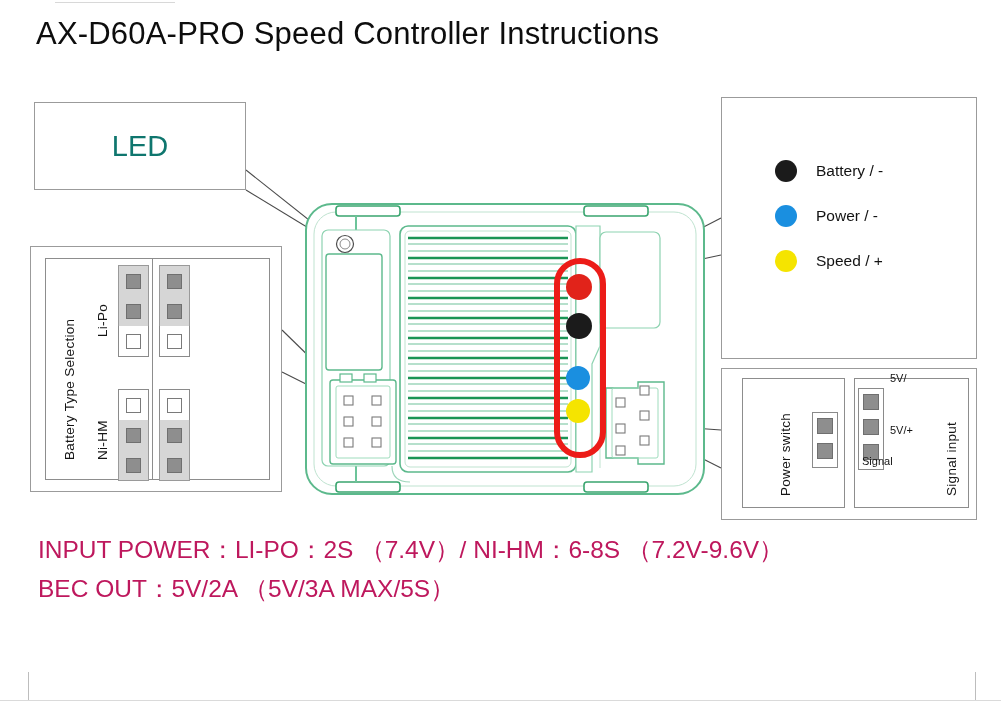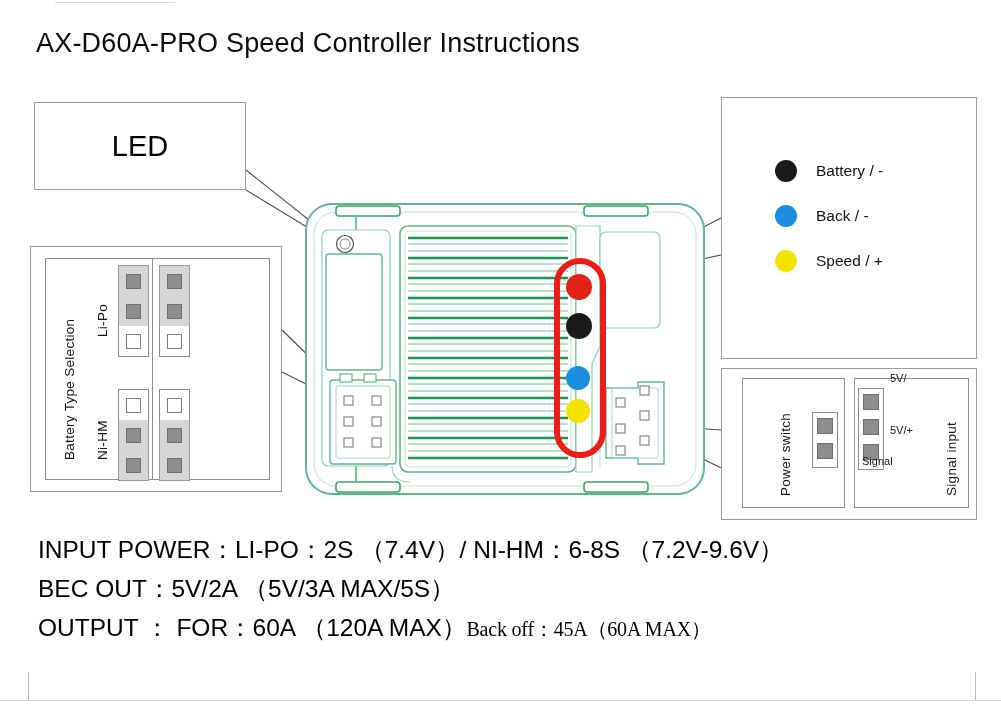--- a/index.html
+++ b/index.html
@@ -13,32 +13,32 @@
 
   
   .crop{position:absolute;background:transparent;border-color:#cfcfcf;}
   .crop-top{left:55px;top:2px;width:120px;height:0;border-top:1px solid #d8d8d8;}
   .crop-bl{left:28px;top:672px;width:30px;height:28px;border-left:1px solid #bdbdbd;border-bottom:1px solid #bdbdbd;}
   .crop-br{left:945px;top:672px;width:30px;height:28px;border-right:1px solid #bdbdbd;border-bottom:1px solid #bdbdbd;}
   .crop-baseline{left:0;top:700px;width:1001px;height:0;border-top:1px solid #dadada;}
 
   
   .title{
-    position:absolute;left:36px;top:28px;
-    font-size:27px;letter-spacing:.2px;white-space:nowrap;color:#0d0d0d;
+    position:absolute;left:36px;top:16px;
+    font-size:31px;letter-spacing:.2px;white-space:nowrap;color:#0d0d0d;
   }
 
   
   .box{position:absolute;border:1px solid #9b9b9b;background:#fff;box-sizing:border-box;}
   .inner-box{position:absolute;border:1px solid #8d8d8d;background:#fff;box-sizing:border-box;}
 
   
   .led-box{left:34px;top:102px;width:212px;height:88px;}
   .led-text{position:absolute;left:34px;top:102px;width:212px;height:88px;
-    display:flex;align-items:center;justify-content:center;font-size:29px;color:#000000;}
+    display:flex;align-items:center;justify-content:center;font-size:29px;color:#0f766e;}
 
   
   .legend-box{left:721px;top:97px;width:256px;height:262px;}
   .legend-list{position:absolute;left:775px;top:148px;width:200px;}
   .legend-row{display:flex;align-items:center;height:45px;}
   .legend-dot{width:22px;height:22px;border-radius:50%;flex:0 0 auto;}
   .legend-label{margin-left:19px;font-size:15.5px;color:#121212;white-space:nowrap;}
 
   
   .batt-box{left:30px;top:246px;width:252px;height:246px;}
@@ -75,21 +75,21 @@
 
   
   .hl{position:absolute;left:554px;top:258px;width:52px;height:200px;
       border:6px solid #ec1c18;border-radius:26px;box-sizing:border-box;background:transparent;}
 
   
   .leaders{position:absolute;left:0;top:0;width:1001px;height:714px;pointer-events:none;}
 
   
   .specs{position:absolute;left:38px;top:530px;width:930px;}
-  .spec-line{font-size:24.5px;color:#000000;white-space:nowrap;line-height:39px;}
+  .spec-line{font-size:24.5px;color:#be185d;white-space:nowrap;line-height:39px;}
   .spec-line .small{
     font-family:"Liberation Serif","DejaVu Serif",serif;
     font-size:20px;letter-spacing:-.2px;
   }
 </style>
 </head>
 <body>
 
 <div class="page">
 
@@ -228,21 +228,21 @@
   <div class="led-text">LED</div>
 
   <div class="box legend-box"></div>
   <div class="legend-list">
     <div class="legend-row">
       <span class="legend-dot" style="background:#1b1b1b"></span>
       <span class="legend-label">Battery / -</span>
     </div>
     <div class="legend-row">
       <span class="legend-dot" style="background:#1a8fe0"></span>
-      <span class="legend-label">Back / -</span>
+      <span class="legend-label">Power / -</span>
     </div>
     <div class="legend-row">
       <span class="legend-dot" style="background:#f5e400"></span>
       <span class="legend-label">Speed / +</span>
     </div>
   </div>
 
   <div class="box batt-box"></div>
   <div class="inner-box batt-inner"></div>
   <div class="batt-divider"></div>
@@ -331,18 +331,15 @@
       </div>
   </div>
 
   <div class="sig-label" style="left:890px;top:372px;">5V/</div>
   <div class="sig-label" style="left:890px;top:424px;">5V/+</div>
   <div class="sig-label" style="left:862px;top:455px;">Signal</div>
 
   <div class="specs">
     <div class="spec-line">INPUT POWER：LI-PO：2S （7.4V）/ NI-HM：6-8S （7.2V-9.6V）</div>
     <div class="spec-line">BEC OUT：5V/2A （5V/3A MAX/5S）</div>
-    <div class="spec-line">
-      <span>OUTPUT ： FOR：60A （120A MAX）</span><span class="small">Back off：45A（60A MAX）</span>
-    </div>
   </div>
 
 </div>
 
 </body></html>

